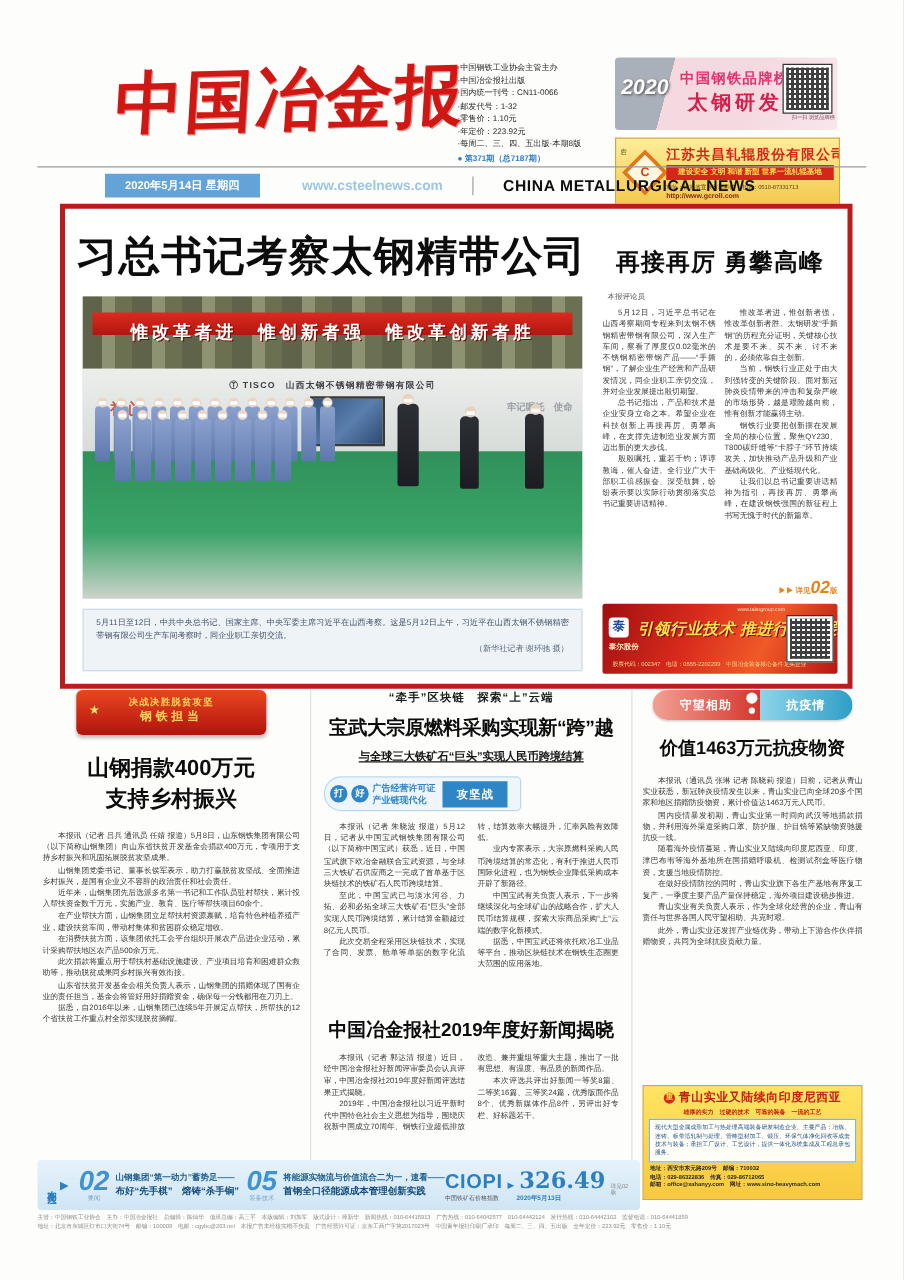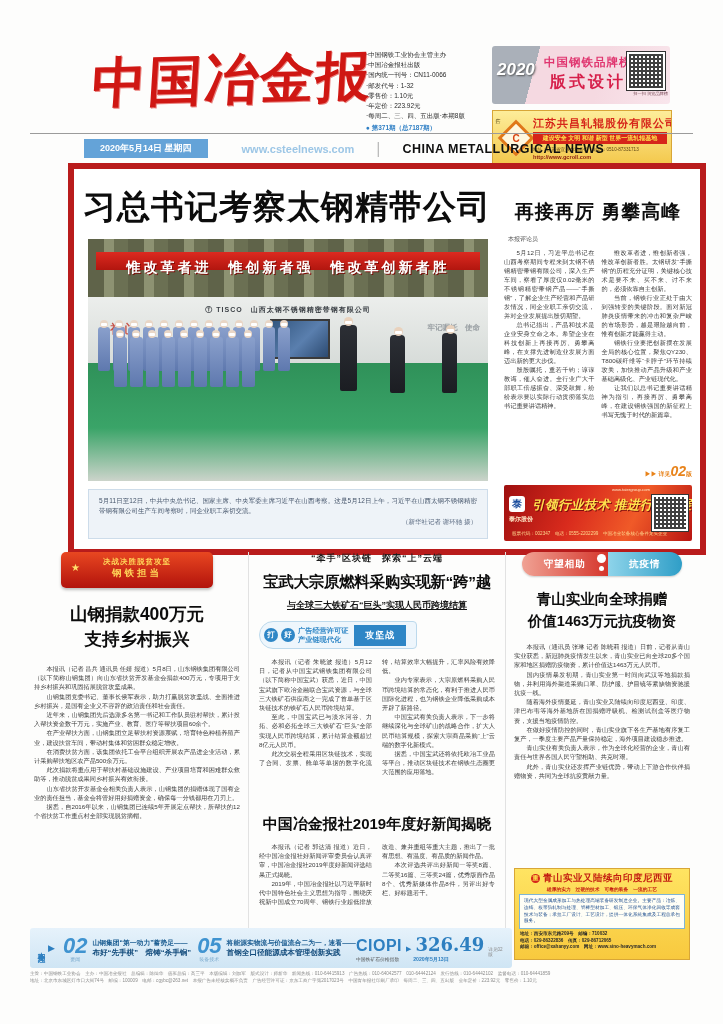--- a/index.html
+++ b/index.html
@@ -30,21 +30,21 @@
   .ad-roll .url{position:absolute;left:40px;top:43px;font-size:5.6px;font-weight:800;color:#8a1d12;}
 
   
   .datebar{left:30px;top:133px;width:663px;border-top:1px solid #9b9b9b;padding-top:5px;display:flex;align-items:center;}
   .datebar .date-box{margin-left:54px;background:#64a3d8;color:#fff;font-size:9px;font-weight:700;padding:3px 16px;}
   .datebar .site{margin-left:34px;font-size:11px;color:#9cc6e6;font-weight:700;}
   .datebar .sep{margin:0 22px;color:#bbb;}
   .datebar .english{font-size:12.5px;font-weight:900;color:#101010;letter-spacing:.5px;}
 
   
-  .frame{left:68px;top:163px;width:626px;height:380px;border:6px solid #b91c1c;background:#fff;}
+  .frame{left:48px;top:163px;width:626px;height:380px;border:4px solid #b91c1c;background:#fff;}
   .lead-headline{left:0;top:16px;width:426px;text-align:center;font-size:33px;font-weight:900;color:#0c0c0c;letter-spacing:1px;white-space:nowrap;}
 
   .photo{left:14px;top:70px;width:400px;height:242px;background:#dfe3e0;overflow:hidden;}
   .ph-ceiling{position:absolute;left:0;top:0;width:100%;height:58px;background:repeating-linear-gradient(90deg,#5f6349 0 16px,#8d9272 16px 26px,#6b7053 26px 40px);}
   .ph-banner{position:absolute;left:8px;top:13px;right:8px;height:18px;background:linear-gradient(#dc2a20,#b2160f);color:#fff;font-weight:900;font-size:14px;letter-spacing:3px;line-height:30px;text-align:center;white-space:nowrap;text-shadow:1px 1px 0 #7c0b06;}
   .ph-wall{position:absolute;left:0;top:58px;width:100%;height:66px;background:linear-gradient(#eceeec,#d7dcd9);}
   .ph-wallname{position:absolute;left:0;top:8px;width:100%;text-align:center;font-size:7px;font-weight:800;color:#3c4146;letter-spacing:1px;}
   .ph-wall-left{position:absolute;left:22px;top:24px;font-size:12px;font-weight:900;color:#c23a30;opacity:.85;}
   .ph-wall-right{position:absolute;right:8px;top:26px;font-size:7.5px;font-weight:800;color:#9aa0a4;}
   .ph-screen{position:absolute;left:182px;top:22px;width:56px;height:36px;background:linear-gradient(135deg,#33567f,#5a7fae 55%,#2c4a70);border:2px solid #3a3a3a;}
@@ -160,21 +160,21 @@
         <div class="info-line">·零售价：1.10元</div>
         <div class="info-line">·年定价：223.92元</div>
         <div class="info-line">·每周二、三、四、五出版·本期8版</div>
       </div>
     <div class="issue">● 第371期（总7187期）</div>
   </div>
 
   <div class="abs ad-brand">
     <span class="year">2020</span>
     <span class="l1">中国钢铁品牌榜</span>
-    <span class="l2">版式设计</span>
+    <span class="l2">太钢研发</span>
     <span class="qr"></span>
     <span class="qr-cap">扫一扫 浏览品牌榜</span>
   </div>
 
   <div class="abs ad-roll">
     <span class="tag">广告</span>
     <span class="logo">
         <span>C</span>
       </span>
     <span class="title">江苏共昌轧辊股份有限公司</span>
@@ -318,21 +318,20 @@
     <div class="tail-2019">获奖作品名单见2版</div>
   </div>
 
   <div class="abs col-right">
     <div class="badge-ep">
       <span class="ep-l">守望相助</span>
       <span class="ep-r">抗疫情</span>
       <span class="ep-fig"></span>
     </div>
     <div class="hl-right">
-      <div>青山实业向全球捐赠</div>
       <div>价值1463万元抗疫物资</div>
     </div>
     <div class="flow">
         <p>本报讯（通讯员 张琳 记者 陈晓莉 报道）日前，记者从青山实业获悉，新冠肺炎疫情发生以来，青山实业已向全球20多个国家和地区捐赠防疫物资，累计价值达1463万元人民币。</p>
         <p>国内疫情暴发初期，青山实业第一时间向武汉等地捐款捐物，并利用海外渠道采购口罩、防护服、护目镜等紧缺物资驰援抗疫一线。</p>
         <p>随着海外疫情蔓延，青山实业又陆续向印度尼西亚、印度、津巴布韦等海外基地所在国捐赠呼吸机、检测试剂盒等医疗物资，支援当地疫情防控。</p>
         <p>在做好疫情防控的同时，青山实业旗下各生产基地有序复工复产，一季度主要产品产量保持稳定，海外项目建设稳步推进。</p>
         <p>青山实业有关负责人表示，作为全球化经营的企业，青山有责任与世界各国人民守望相助、共克时艰。</p>
         <p>此外，青山实业还发挥产业链优势，带动上下游合作伙伴捐赠物资，共同为全球抗疫贡献力量。</p>
       </div>

